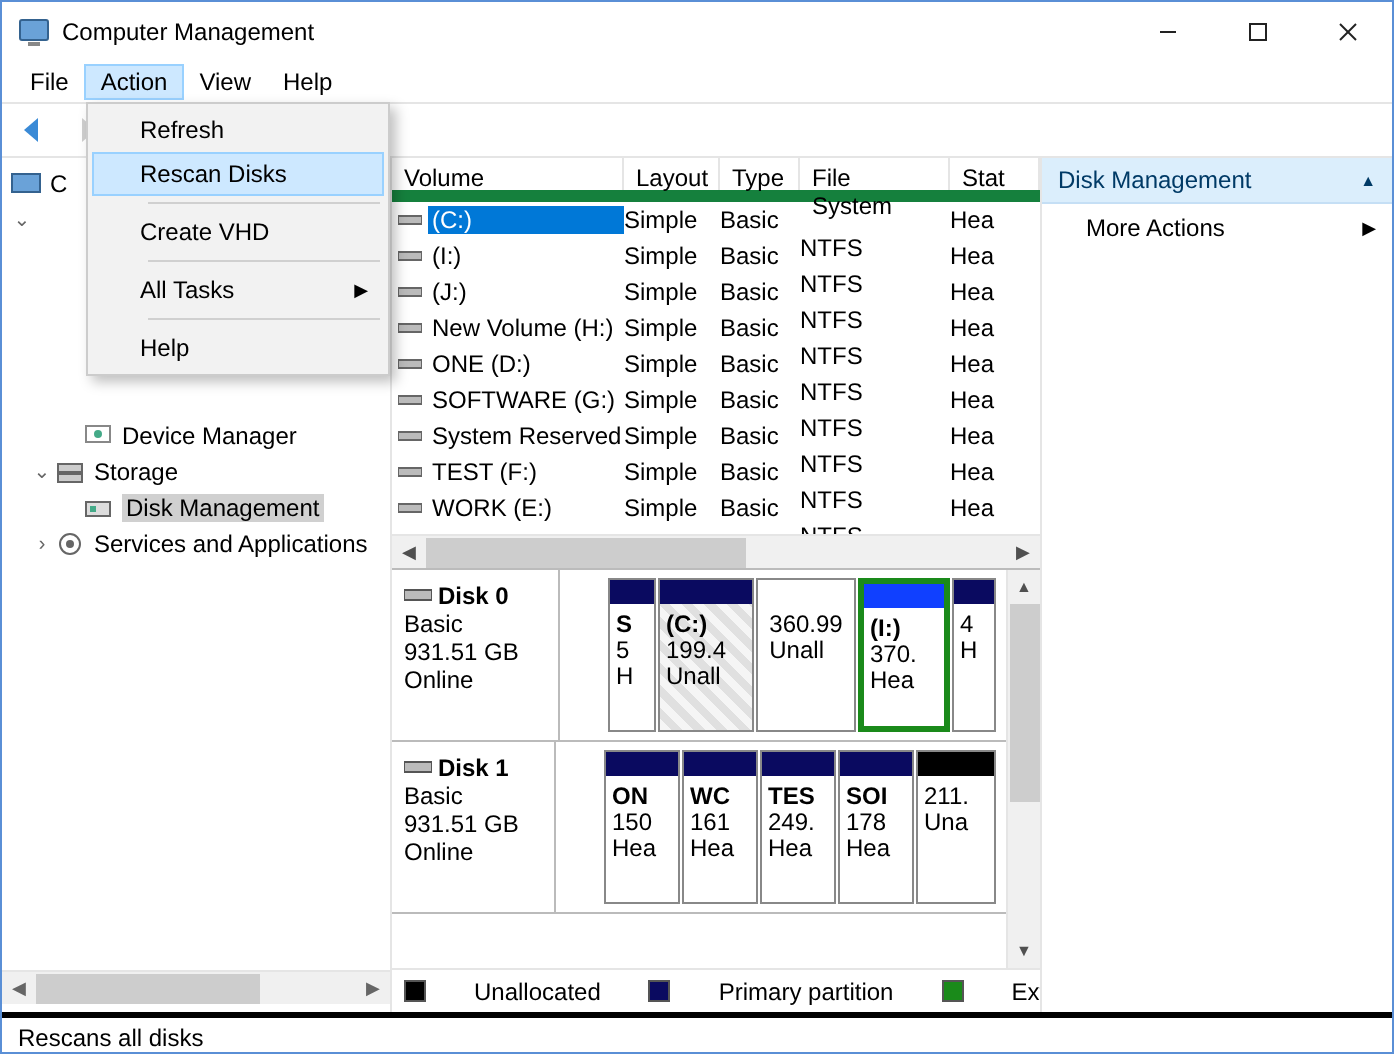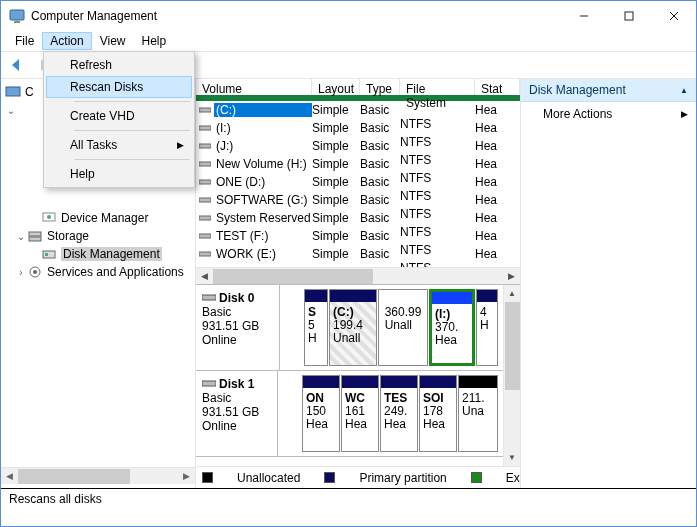--- a/index.html
+++ b/index.html
@@ -58,21 +58,21 @@
 .vscrollD .vstr { flex: 1; position: relative; }
 .vscrollD .thumb { position: absolute; top: 0; height: 60%; width: 15px; left: 1px; background: #cdcdcd; }
 .legend { height: 22px; border-top: 1px solid #e5e5e5; display: flex; align-items: center; padding: 0 6px; gap: 24px; overflow: hidden; white-space: nowrap; }
 .legend .sw { width: 11px; height: 11px; border: 1px solid #555; flex-shrink: 0; }
 .actions { width: 175px; display: flex; flex-direction: column; }
 .actions .ahdr { height: 22px; background: #f0f0f0; border-bottom: 1px solid #e5e5e5; padding: 3px 8px; font-weight: bold; }
 .actions .agroup { background: #dbeefc; border-bottom: 1px solid #c5dff5; padding: 4px 8px; display: flex; align-items: center; color: #003a66; }
 .actions .agroup .tri { margin-left: auto; font-size: 8px; }
 .actions .aitem { padding: 5px 8px 5px 22px; display: flex; align-items: center; }
 .actions .aitem .tri { margin-left: auto; font-size: 9px; }
-.status { height: 38px; border-top: 1px solid #000000; padding: 3px 8px; }
+.status { height: 20px; border-top: 3px solid #000000; padding: 3px 8px; }
 .dropdown { position: absolute; top: 51px; left: 43px; width: 152px; background: #f2f2f2; border: 1px solid #ccc; box-shadow: 3px 3px 6px rgba(0,0,0,.25); z-index: 100; padding: 2px; }
 .dropdown .dditem { height: 22px; display: flex; align-items: center; padding: 0 24px; position: relative; }
 .dropdown .dditem.hover { background: #cde8ff; border: 1px solid #99d1ff; padding: 0 23px; }
 .dropdown .dditem .sub { position: absolute; right: 8px; font-size: 9px; }
 .dropdown .ddsep { height: 1px; background: #d0d0d0; margin: 3px 2px 3px 28px; }
 </style>
 </head>
 <body>
 
 <div class="titlebar">

